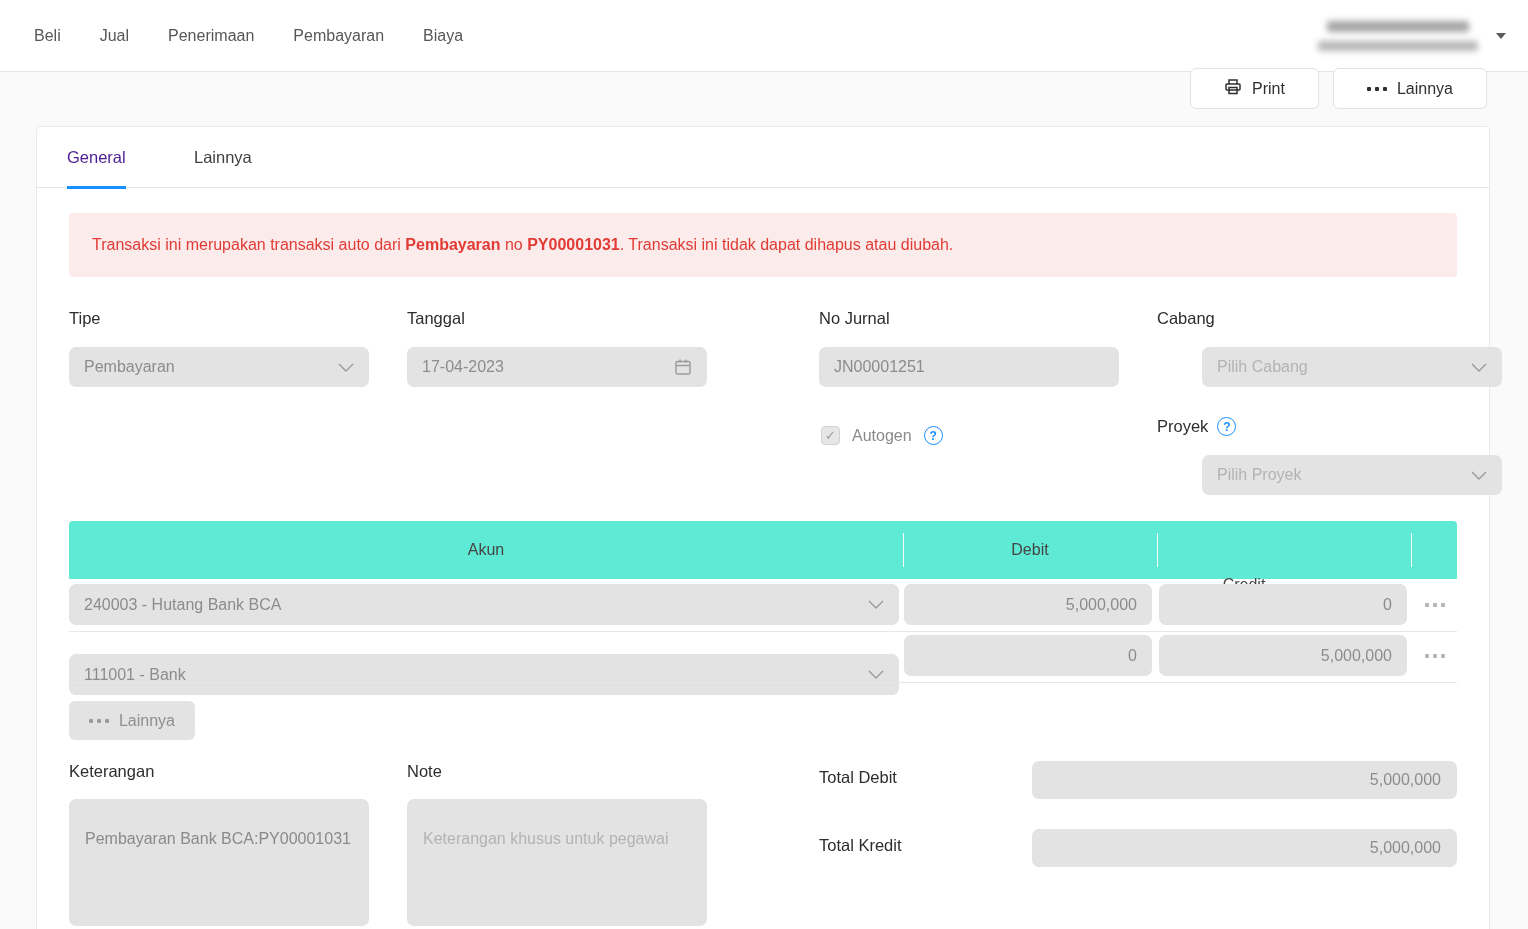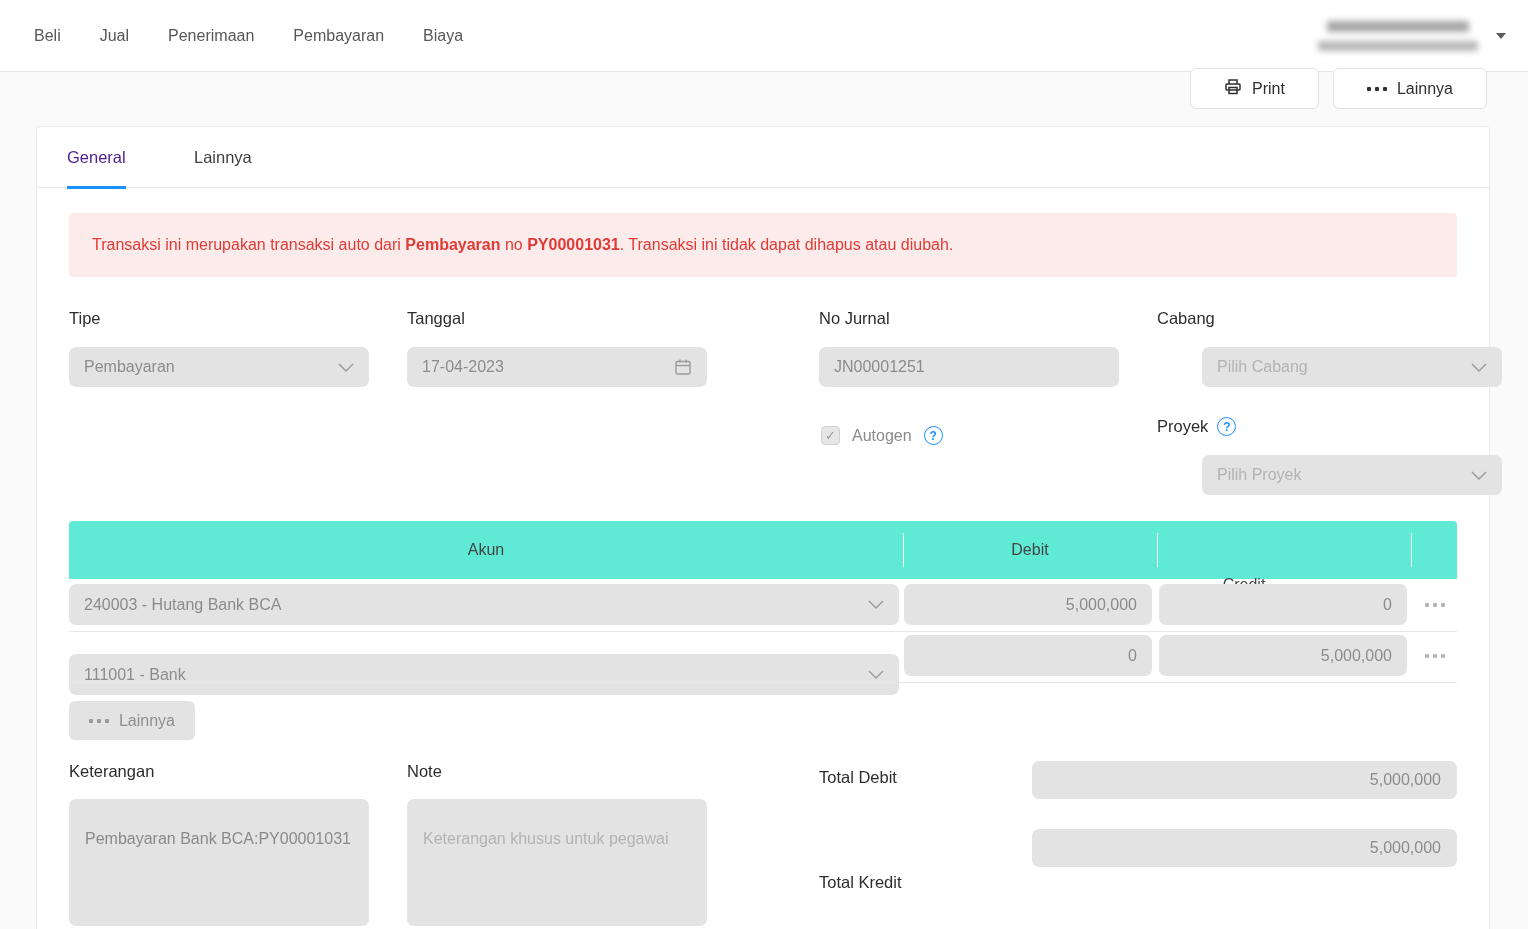--- a/index.html
+++ b/index.html
@@ -295,18 +295,18 @@
   <div class="tarea" style="left:32px; top:672px;">Pembayaran Bank BCA:PY00001031</div>
 
   <div class="flabel" style="left:370px; top:635px;">Note</div>
   <div class="tarea ph" style="left:370px; top:672px;">Keterangan khusus untuk pegawai</div>
 
   <div class="flabel" style="left:782px; top:641px;">Total Debit</div>
   <div class="total-field" style="top:634px;">
     <span>5,000,000</span>
   </div>
 
-  <div class="flabel" style="left:782px; top:709px;margin-top:37px;">Total Kredit</div>
+  <div class="flabel" style="left:782px; top:709px;">Total Kredit</div>
   <div class="total-field" style="top:702px;">
     <span>5,000,000</span>
   </div>
 
 </div>
 
 </body></html>

